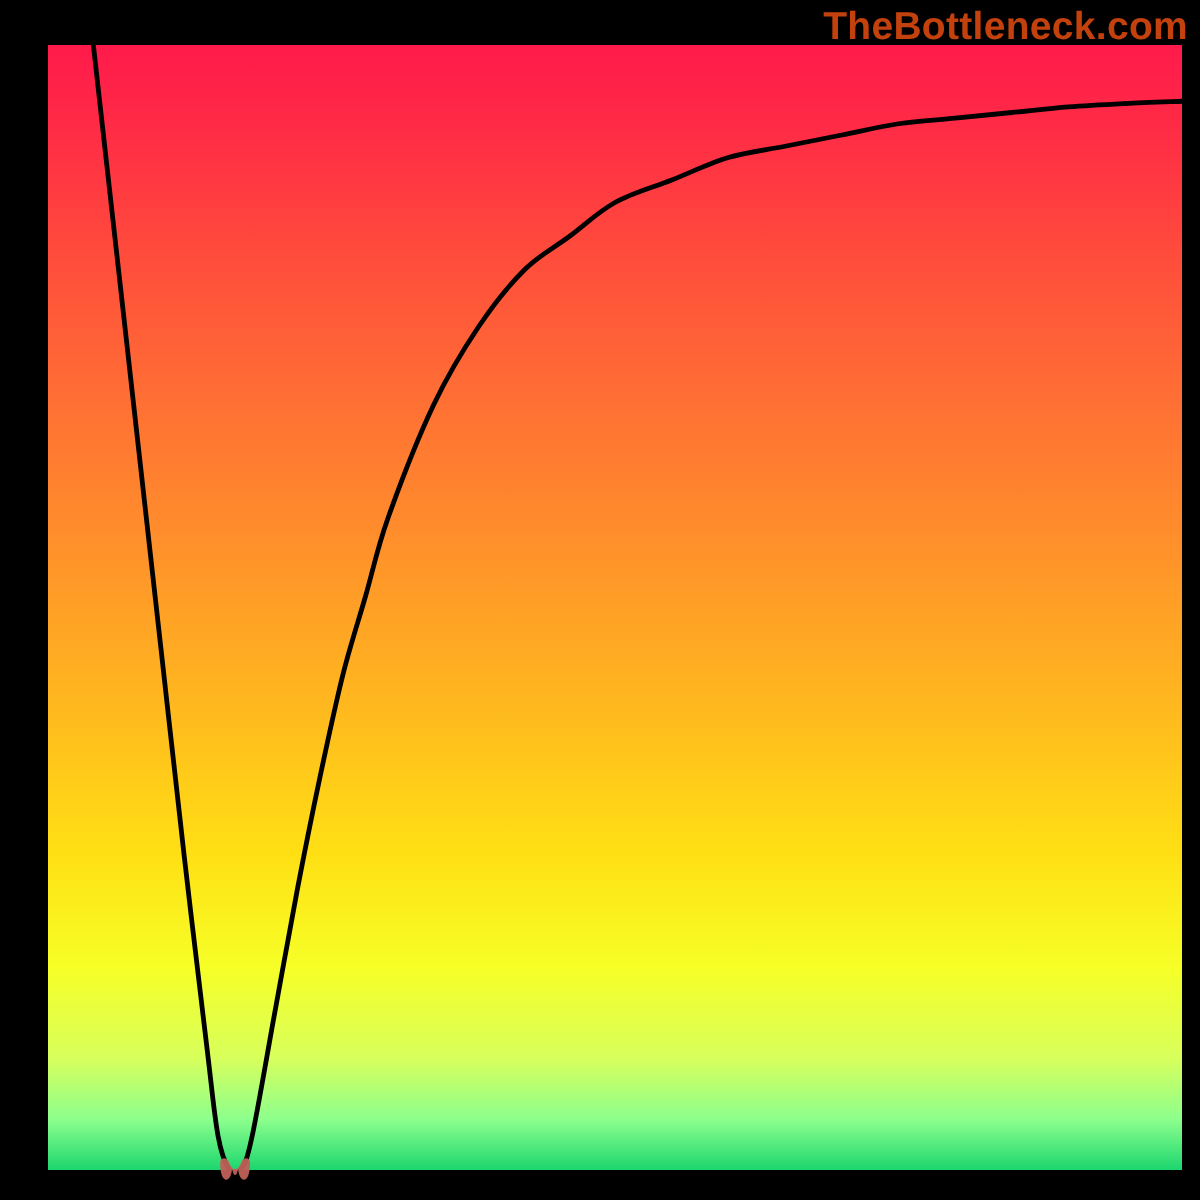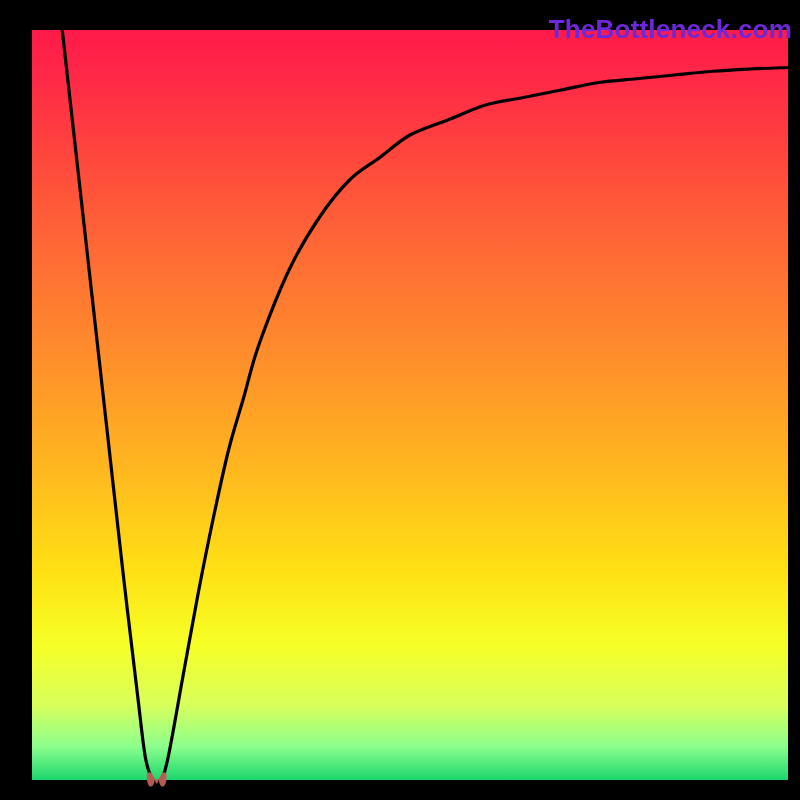--- a/index.html
+++ b/index.html
@@ -10,26 +10,26 @@
     background: #ffffff;
     overflow: hidden;
   }
   .page {
     position: relative;
     width: 800px;
     height: 800px;
   }
   .watermark {
     position: absolute;
-    top: 14px;
+    top: 2px;
     right: 8px;
     font-family: Arial, Helvetica, sans-serif;
     font-size: 26px;
     font-weight: 600;
-    color: #6d28d9;
+    color: #c2410c;
     letter-spacing: 0.2px;
     z-index: 10;
     text-align: center;
   }
   .plot-wrap {
     position: absolute;
     left: 0;
     top: 0;
     width: 800px;
     height: 800px;

